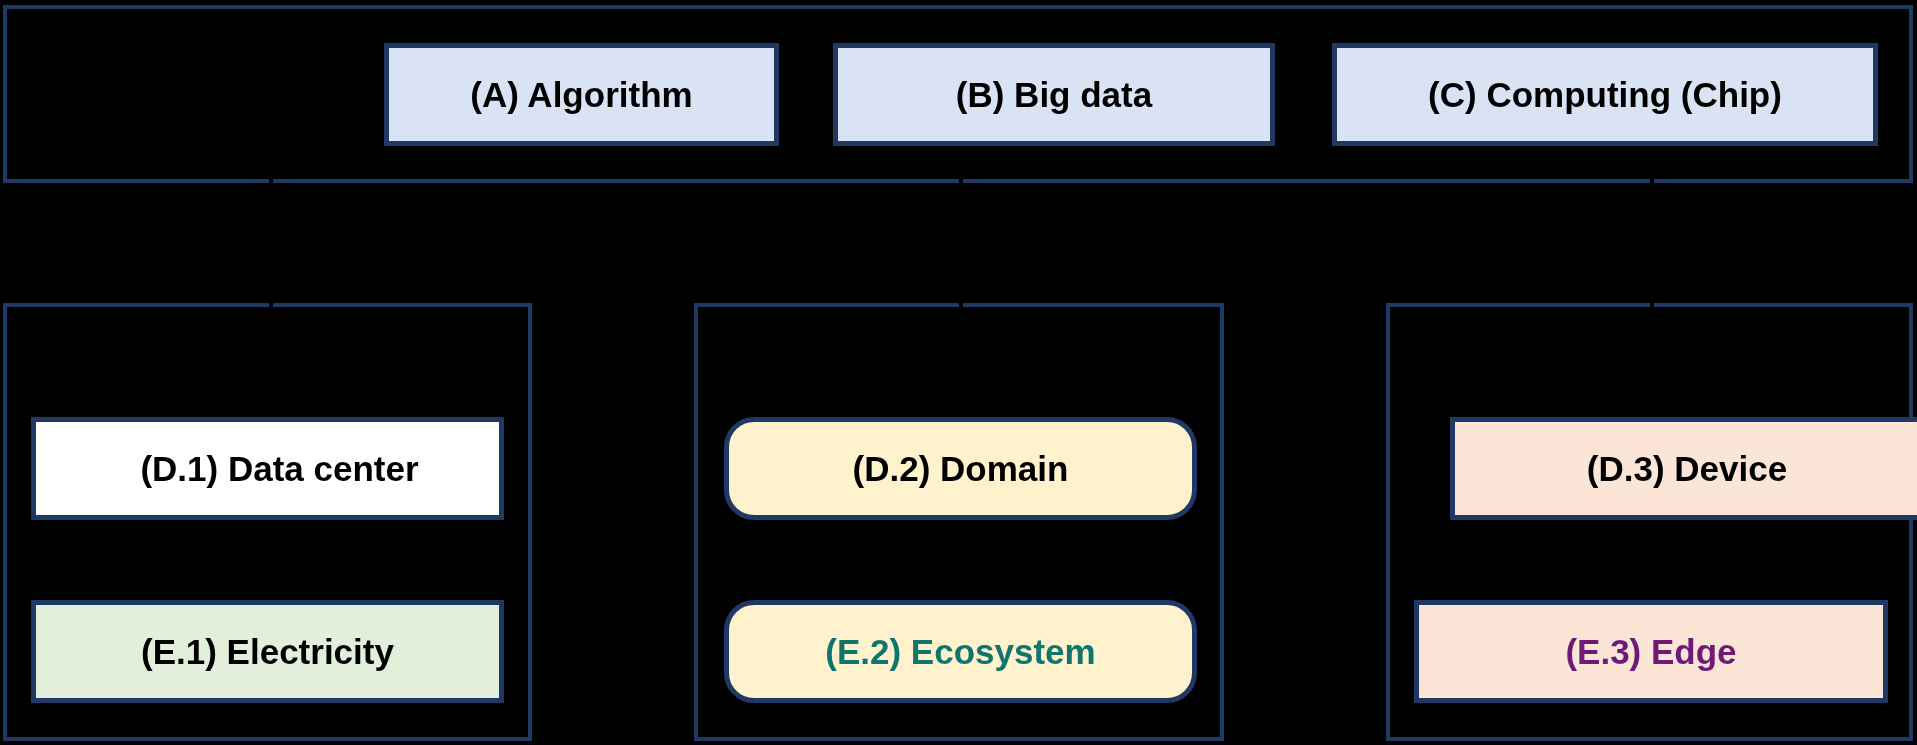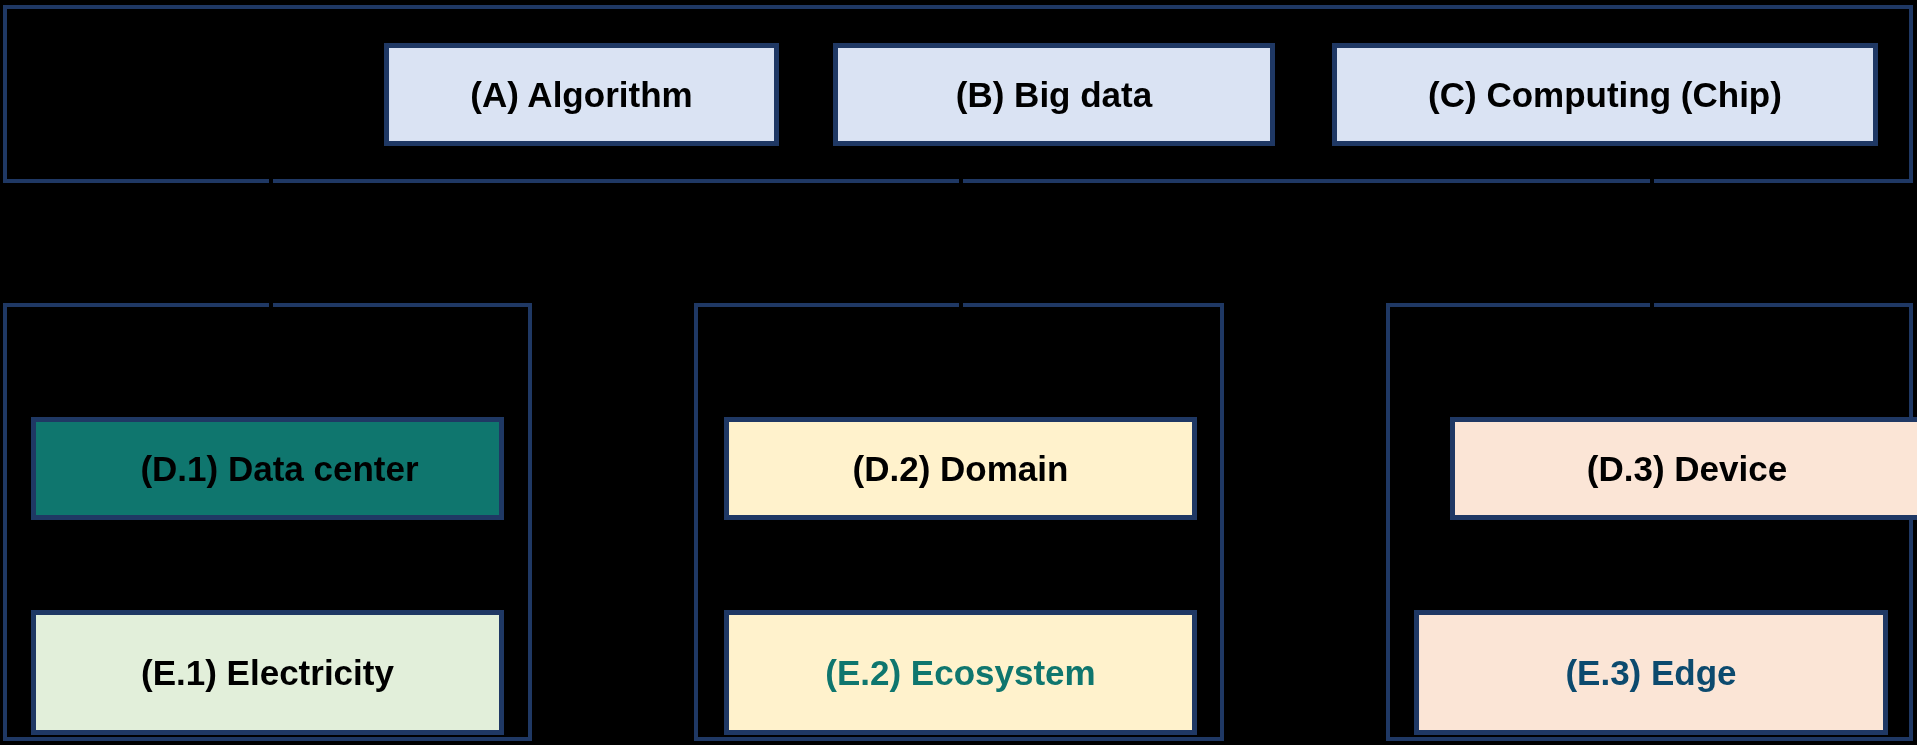--- a/index.html
+++ b/index.html
@@ -40,23 +40,23 @@
     white-space: nowrap;
     line-height: 1;
   }
   
   .box-a { left: 377px;  top: 34px; width: 395px; height: 103px; }
   .box-b { left: 826px;  top: 34px; width: 442px; height: 103px; }
   .box-c { left: 1325px; top: 34px; width: 546px; height: 103px; }
 
   
   .row-d { top: 110px; height: 103px; }
-  .row-e { top: 303px; height: 125px; }
+  .row-e { top: 293px; height: 103px; }
   .col1-box { left: 24px; width: 473px; }
-  .col2-box { left: 26px; width: 473px; }
+  .col2-box { left: 26px; width: 473px; border-radius: 30px; }
   .col3-box { left: 24px; width: 474px; }
 
   
   .connector {
     position: absolute;
     width: 4px;
     top: 176px;
     height: 141px;
     background: #000; 
     z-index: 3;
@@ -76,21 +76,21 @@
     </div>
     <div class="box box-c" style="background-color: rgb(218, 227, 243); border-color: rgb(31, 56, 100);">
       <span class="box-label" style="color: rgb(0, 0, 0);">(C) Computing (Chip)</span>
     </div>
     <div class="box box-b" style="background-color: rgb(218, 227, 243); border-color: rgb(31, 56, 100);">
       <span class="box-label" style="color: rgb(0, 0, 0);">(B) Big data</span>
     </div>
   </div>
 
   <div class="group group-col-1" style="border-color: rgb(31, 56, 100);">
-    <div class="box col1-box row-d" style="background-color: #0f766e; border-color: rgb(31, 56, 100); padding-left: 24px;">
+    <div class="box col1-box row-d" style="background-color: #ffffff; border-color: rgb(31, 56, 100); padding-left: 24px;">
       <span class="box-label" style="color: rgb(0, 0, 0);">(D.1) Data center</span>
     </div>
     <div class="box col1-box row-e" style="background-color: rgb(226, 239, 218); border-color: rgb(31, 56, 100);">
       <span class="box-label" style="color: rgb(0, 0, 0);">(E.1) Electricity</span>
     </div>
   </div>
 
   <div class="group group-col-2" style="border-color: rgb(31, 56, 100);">
     <div class="box col2-box row-d" style="background-color: rgb(255, 242, 204); border-color: rgb(31, 56, 100);">
       <span class="box-label" style="color: rgb(0, 0, 0);">(D.2) Domain</span>
@@ -98,21 +98,21 @@
     <div class="box col2-box row-e" style="background-color: rgb(255, 242, 204); border-color: rgb(31, 56, 100);">
       <span class="box-label" style="color: #0f766e;">(E.2) Ecosystem</span>
     </div>
   </div>
 
   <div class="group group-col-3" style="border-color: rgb(31, 56, 100);">
     <div class="box col3-box row-d" style="background-color: rgb(251, 229, 214); border-color: rgb(31, 56, 100); margin-left: 36px;">
       <span class="box-label" style="color: rgb(0, 0, 0);">(D.3) Device</span>
     </div>
     <div class="box col3-box row-e" style="background-color: rgb(251, 229, 214); border-color: rgb(31, 56, 100);">
-      <span class="box-label" style="color: #0c4a6e;">(E.3) Edge</span>
+      <span class="box-label" style="color: #701a75;">(E.3) Edge</span>
     </div>
   </div>
 
   <div class="connector connector-1" style="background-color: rgb(0, 0, 0);"></div>
   <div class="connector connector-2" style="background-color: rgb(0, 0, 0);"></div>
   <div class="connector connector-3" style="background-color: rgb(0, 0, 0);"></div>
 
 </div>
 
 </body></html>

